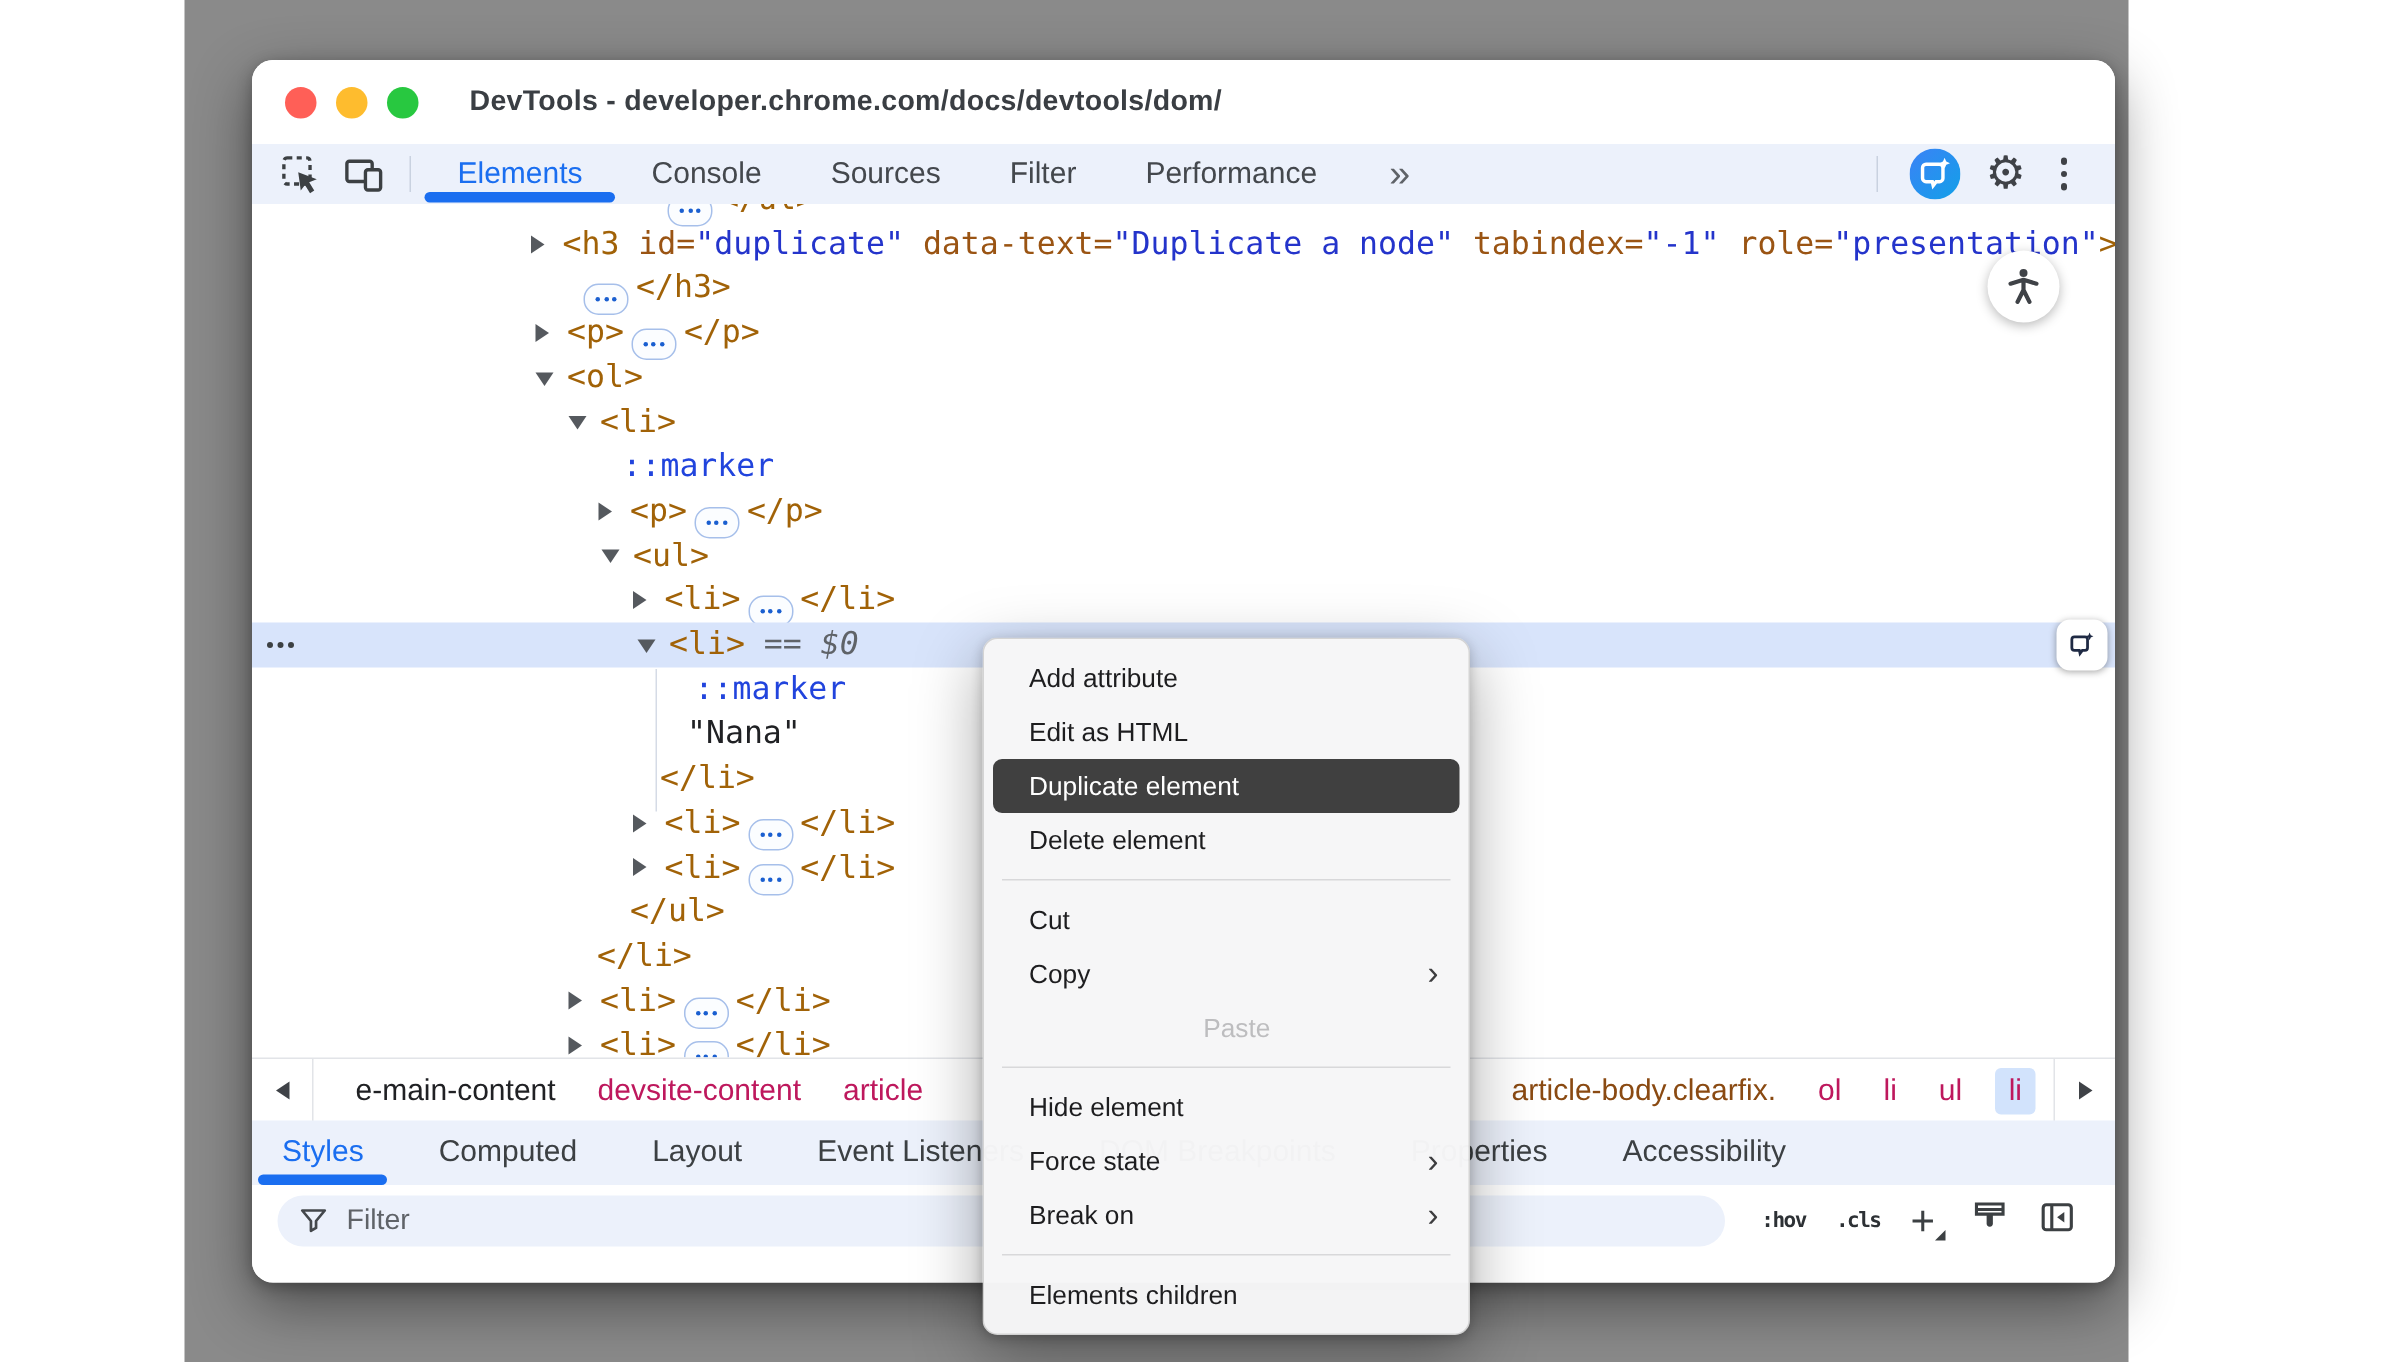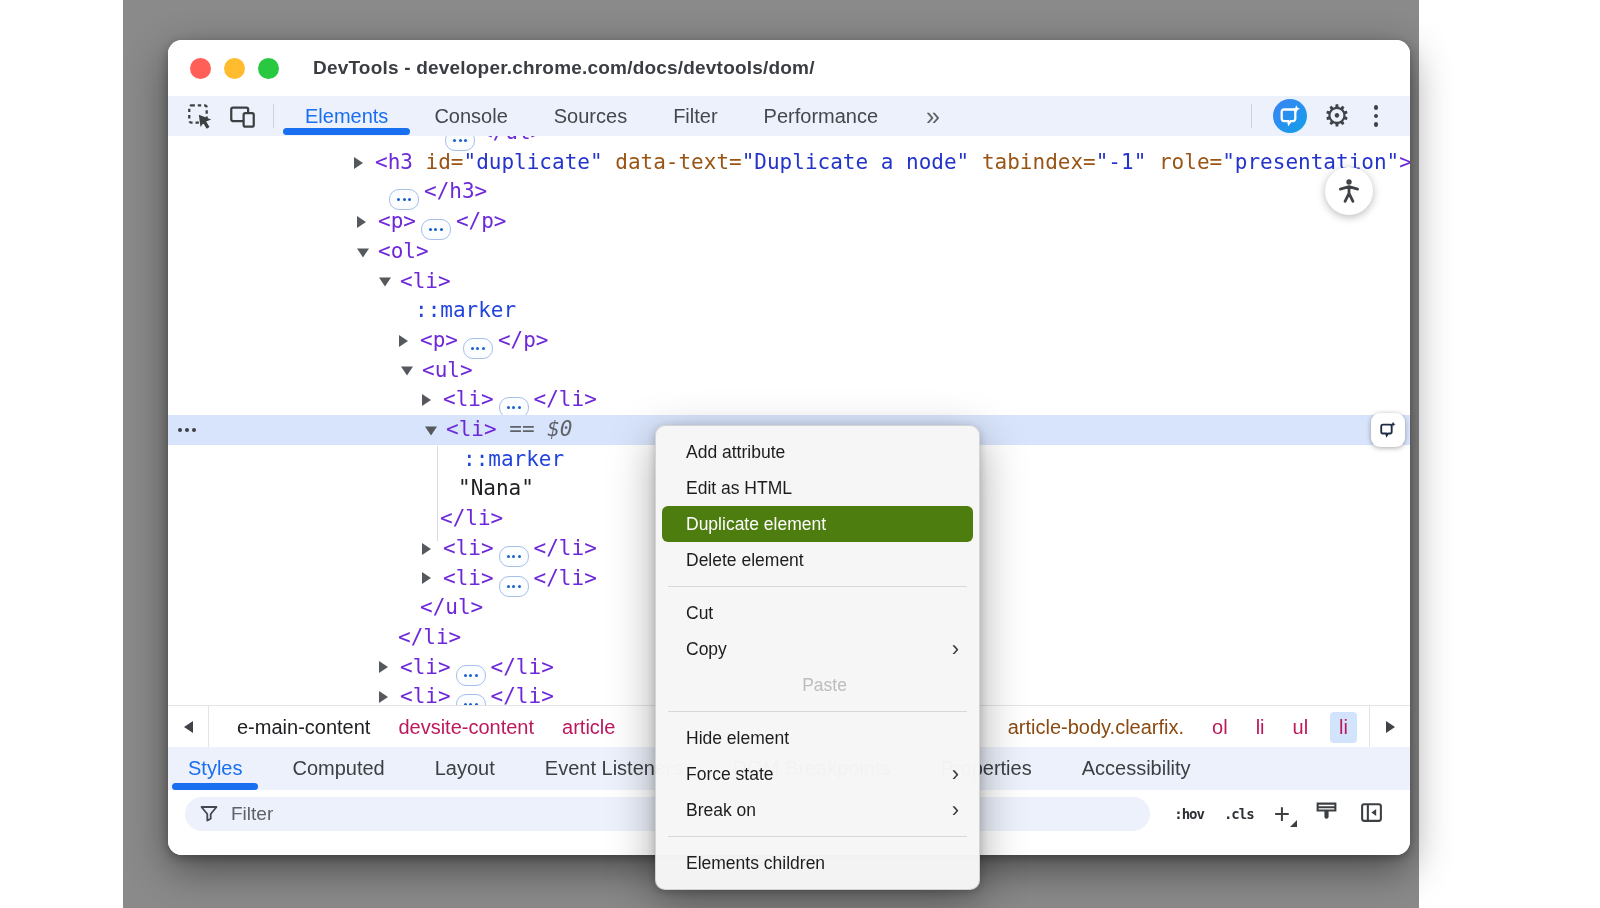--- a/index.html
+++ b/index.html
@@ -35,21 +35,21 @@
   .gear{font-family:"DejaVu Sans",sans-serif;font-size:30px;color:#3f4247;line-height:1;}
   .kebab{display:flex;flex-direction:column;gap:4px;padding:2px 6px;}
   .kebab i{width:4.5px;height:4.5px;border-radius:50%;background:#3f4247;}
 
   
   .domtree{position:absolute;top:96px;left:0;right:0;height:569px;overflow:hidden;background:#fff;
     font-family:"DejaVu Sans Mono",monospace;font-size:21px;color:#202124;}
   .dom-row{position:absolute;left:0;right:0;height:29.7px;line-height:29.7px;white-space:pre;}
   .dom-row.sel{background:#d8e4fb;}
   .row-txt{display:block;}
-  .tk-tag{color:#6d28d9;} .tk-attr{color:#9a5413;} .tk-val{color:#2434cb;}
+  .tk-tag{color:#a16207;} .tk-attr{color:#9a5413;} .tk-val{color:#2434cb;}
   .tk-pseudo{color:#2144dd;} .tk-plain{color:#202124;}
   .tk-eq{color:#5f6368;} .tk-dollar{color:#5f6368;font-style:italic;}
   .arw{position:absolute;top:50%;width:0;height:0;}
   .arw-r{transform:translateY(-50%);border-left:9px solid #55595e;border-top:6px solid transparent;border-bottom:6px solid transparent;}
   .arw-d{transform:translateY(-40%);border-top:9px solid #55595e;border-left:6px solid transparent;border-right:6px solid transparent;}
   .pill{display:inline-flex;align-items:center;justify-content:center;gap:2.5px;width:28px;height:19px;
     border:1.5px solid #a6bfea;border-radius:10px;background:#fbfdff;margin:0 5px;vertical-align:-3px;}
   .pill i{width:3px;height:3px;border-radius:50%;background:#1a5fd0;}
   .row-dots{position:absolute;left:10px;top:50%;transform:translateY(-50%);display:flex;gap:3px;}
   .row-dots i{width:4px;height:4px;border-radius:50%;background:#3c4043;}
@@ -92,21 +92,21 @@
   .plus{position:relative;font-size:28px;font-weight:400;color:#3c4043;line-height:28px;padding-right:4px;}
   .plus::after{content:"";position:absolute;right:-3px;bottom:1px;width:0;height:0;
     border-bottom:7px solid #3c4043;border-left:7px solid transparent;}
 
   
   .context-menu{position:absolute;left:532px;top:425px;width:323px;z-index:50;background:rgba(246,246,247,.98);
     border:1px solid rgba(0,0,0,.14);border-radius:10px;box-shadow:0 14px 45px rgba(0,0,0,.35),0 2px 8px rgba(0,0,0,.2);
     padding:8px 0;font-size:17.5px;color:#1d1d1f;}
   .menu-item{height:36px;margin:0 6px;padding:0 10px 0 24px;border-radius:6px;display:flex;align-items:center;}
   .menu-item .mi-label{flex:1;}
-  .menu-item.hl{background:#4d7c0f;color:#fff;}
+  .menu-item.hl{background:#404040;color:#fff;}
   .menu-item.disabled{color:#bdbdbf;text-align:center;}
   .mi-chevron{font-size:22px;color:#3d3d3f;line-height:1;margin-right:4px;}
   .menu-sep{height:1px;background:#d8d8da;margin:8px 12px;}
 </style>
 </head>
 <body>
 
 <div class="canvas">
   <div class="backdrop">
 

